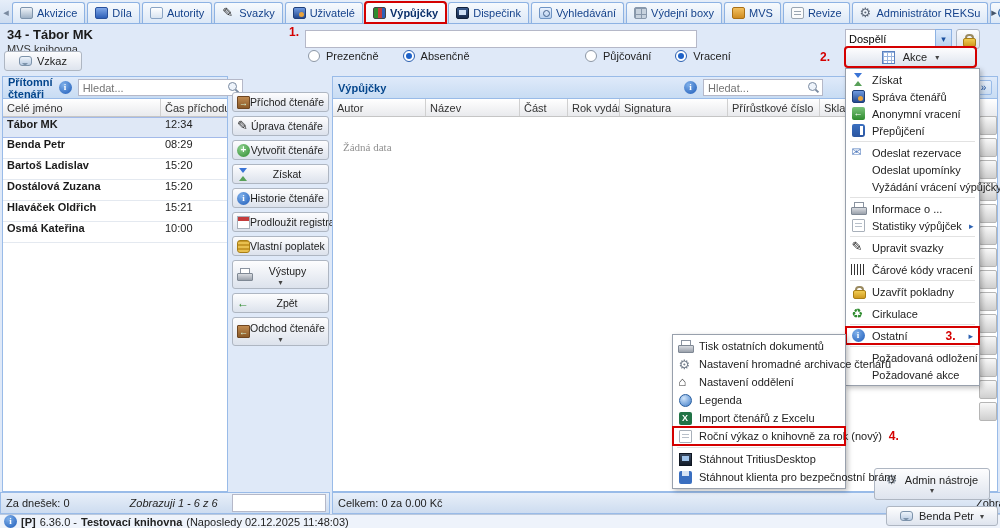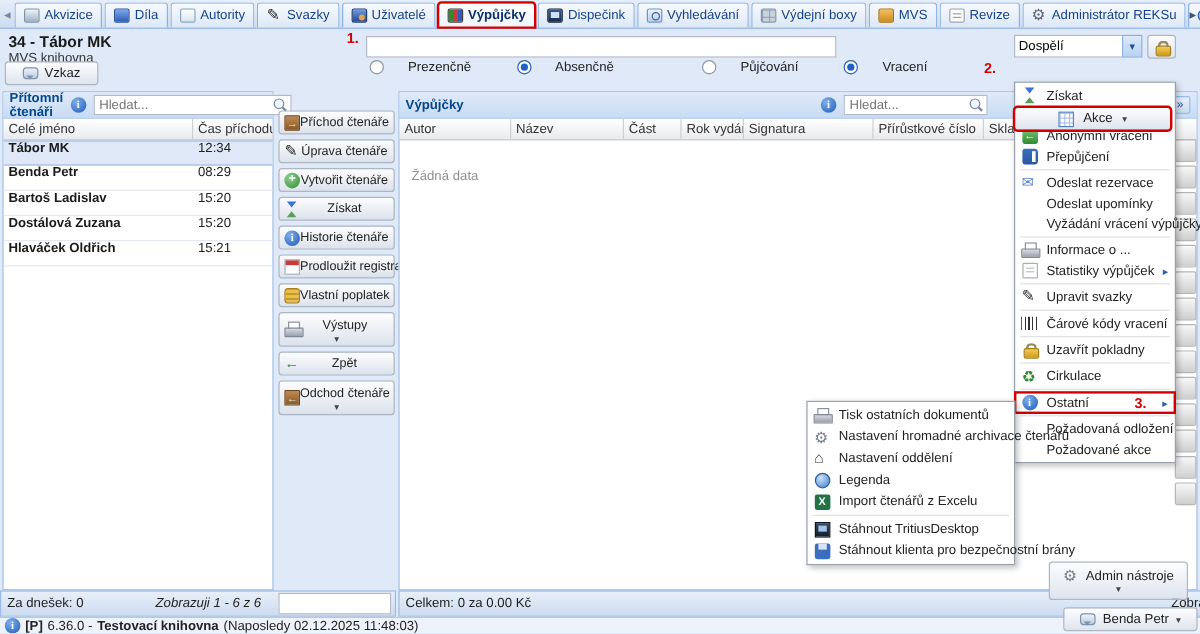--- a/index.html
+++ b/index.html
@@ -33,30 +33,30 @@
   .tic-gear::before{content:"⚙";position:absolute;left:0;top:-2px;font-size:13px;color:#5b6676;}
   .tic-portal{background:radial-gradient(circle at 35% 30%,#cfe4fa,#3d7cc9);border-radius:50%;border:1px solid #2a5e9e;}
 
   
   .hdr-title{position:absolute;left:7px;top:27px;font-size:13px;font-weight:bold;color:#1a1a1a;}
   .hdr-sub{position:absolute;left:7px;top:43px;color:#333;}
   .ann{position:absolute;color:#d40000;font-weight:bold;font-size:12px;z-index:60;}
   .barcode-input{position:absolute;left:305px;top:30px;width:392px;height:18px;border:1px solid #b5b8c8;background:#fff;padding:0 3px;font-size:11px;}
   .btn{display:flex;align-items:center;justify-content:center;background:linear-gradient(#fdfdfe,#dee4ee);border:1px solid #aeb6c2;border-radius:3px;color:#222;cursor:pointer;}
   .vzkaz-btn{position:absolute;left:4px;top:51px;width:78px;height:20px;gap:5px;}
-  .radio-row{position:absolute;top:50px;display:flex;align-items:flex-end;gap:20px;}
+  .radio-row{position:absolute;top:50px;display:flex;align-items:flex-end;gap:6px;}
   .radio{width:12px;height:12px;border:1px solid #8c97a6;border-radius:50%;background:#fff;position:relative;flex:none;}
   .radio.on{border-color:#2a5fb0;}
   .radio.on::before{content:"";position:absolute;left:2px;top:2px;width:6px;height:6px;border-radius:50%;background:#1e62c8;}
   .rlabel{margin-right:18px;color:#222;}
   .combo{position:absolute;left:845px;top:29px;display:flex;}
   .combo input{width:90px;height:19px;border:1px solid #b5b8c8;border-right:none;background:#fff;padding:0 3px;font-size:11px;}
   .combo .trigger{width:17px;height:19px;background:linear-gradient(#dceafc,#b9d2ef);border:1px solid #8db2e3;color:#1a4f9e;display:flex;align-items:center;justify-content:center;font-size:9px;cursor:pointer;}
   .lock-btn{position:absolute;left:956px;top:29px;width:24px;height:20px;}
-  .akce-btn{position:absolute;left:845px;top:47px;width:131px;height:20px;gap:8px;outline:2px solid #d40000;outline-offset:-1px;z-index:55;margin-top:42px;}
+  .akce-btn{position:absolute;left:845px;top:47px;width:131px;height:20px;gap:8px;outline:2px solid #d40000;outline-offset:-1px;z-index:55;}
 
   
   .ic{width:13px;height:13px;display:inline-block;position:relative;flex:none;}
   .i-lock{width:11px;height:11px;}
   .i-lock::before{content:"";position:absolute;left:2px;top:0;width:5px;height:6px;border:2px solid #9a8a60;border-bottom:none;border-radius:4px 4px 0 0;}
   .i-lock::after{content:"";position:absolute;left:0;top:4px;width:11px;height:7px;background:linear-gradient(#f2cc52,#cf9a20);border:1px solid #a97f15;border-radius:2px;}
   .i-bubble{width:13px;height:10px;background:linear-gradient(#eef4fb,#b9cbe2);border:1px solid #7d93ab;border-radius:3px;}
   .i-bubble::after{content:"";position:absolute;left:2px;bottom:-4px;border:3px solid transparent;border-top-color:#7d93ab;}
   .i-info{border-radius:50%;background:radial-gradient(circle at 35% 30%,#7fb0ea,#1c5ab8);color:#fff;font-weight:bold;font-size:9px;line-height:13px;text-align:center;}
   .i-info::before{content:"i";font-family:"Liberation Serif",serif;}
@@ -112,21 +112,21 @@
   .p-head{height:22px;background:linear-gradient(#dfeafa,#c8dcf3);border-bottom:1px solid #99bbe8;display:flex;align-items:center;padding:0 5px;gap:6px;}
   .p-title{font-weight:bold;color:#04468c;}
   .searchbox{display:flex;align-items:center;background:#fff;border:1px solid #b5b8c8;height:17px;padding:0 2px;}
   .searchbox input{border:none;outline:none;flex:1;min-width:0;font-size:11px;color:#808080;background:transparent;}
   .grid-head{display:flex;height:18px;background:linear-gradient(#ffffff,#e9eaed);border-bottom:1px solid #c5c5c5;color:#333;justify-content:center;}
   .gh-cell{padding:2px 4px;border-right:1px solid #d0d0d0;white-space:nowrap;overflow:hidden;display:flex;align-items:center;gap:3px;}
   .lrow{display:flex;height:21px;align-items:flex-start;border-bottom:1px solid #e4e9f0;cursor:pointer;}
   .lrow.sel{background:#dfe8f6;border-top:1px solid #a3bae9;border-bottom:1px solid #a3bae9;}
   .lrow .nm{width:158px;padding-left:4px;font-weight:bold;color:#1a1a1a;white-space:nowrap;overflow:hidden;}
   .lrow .tm{flex:1;padding-left:4px;}
-  .empty-text{color:#909090;padding:24px 10px;}
+  .empty-text{color:#909090;padding:24px 10px;font-family:Liberation Serif, serif;}
   .collapse-btn{margin-left:2px;width:17px;height:15px;background:linear-gradient(#e7effa,#cbddf2);border:1px solid #99bbe8;color:#1a4f9e;font-size:10px;line-height:13px;text-align:center;cursor:pointer;border-radius:2px;}
 
   
   .abtn{position:absolute;left:232px;width:97px;display:flex;align-items:center;background:linear-gradient(#fdfdfe,#dce2ec);border:1px solid #aeb6c2;border-radius:3px;padding:0 4px;cursor:pointer;}
   .abtn .lbl{flex:1;text-align:center;white-space:nowrap;font-size:10.5px;}
   .abtn .caret{position:absolute;left:0;right:0;bottom:1px;text-align:center;font-size:8px;color:#444;}
 
   
   .strip{position:absolute;left:979px;top:116px;width:18px;display:flex;flex-direction:column;gap:3px;}
   .strip .sb{height:19px;background:linear-gradient(#f8f8f8,#cfcfcf);border:1px solid #b5b5b5;border-radius:2px;}
@@ -282,20 +282,24 @@
         <span class="tm">15:20</span>
       </div>
     <div class="lrow">
         <span class="nm">Dostálová Zuzana</span>
         <span class="tm">15:20</span>
       </div>
     <div class="lrow">
         <span class="nm">Hlaváček Oldřich</span>
         <span class="tm">15:21</span>
       </div>
+    <div class="lrow">
+        <span class="nm">Osmá Kateřina</span>
+        <span class="tm">10:00</span>
+      </div>
   </div>
 
   <div class="abtn" style="top:92px;height:20px;">
       <span class="ic i-door-in"></span>
       <span class="lbl">Příchod čtenáře</span>
     </div>
   <div class="abtn" style="top:116px;height:20px;">
       <span class="ic i-pen"></span>
       <span class="lbl">Úprava čtenáře</span>
     </div>
@@ -546,20 +550,27 @@
           <span class="ic i-globe"></span>
         </span>
         <span>Legenda</span>
       </div>
     <div class="mi" style="height:18px;">
         <span class="micon">
           <span class="ic i-excel"></span>
         </span>
         <span>Import čtenářů z Excelu</span>
       </div>
+    <div class="mi hl" style="height:18px;">
+        <span class="micon">
+          <span class="ic i-doc"></span>
+        </span>
+        <span>Roční výkaz o knihovně za rok (nový)</span>
+        <span class="ann-in">4.</span>
+      </div>
     <div class="msep"></div>
     <div class="mi" style="height:18px;">
         <span class="micon">
           <span class="ic i-desktop"></span>
         </span>
         <span>Stáhnout TritiusDesktop</span>
       </div>
     <div class="mi" style="height:18px;">
         <span class="micon">
           <span class="ic i-save"></span>

